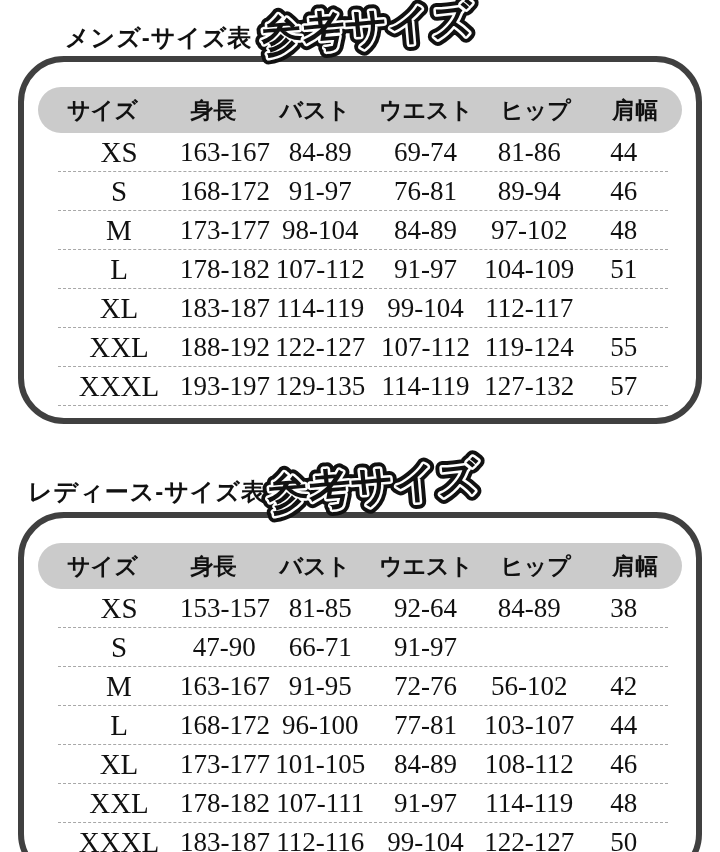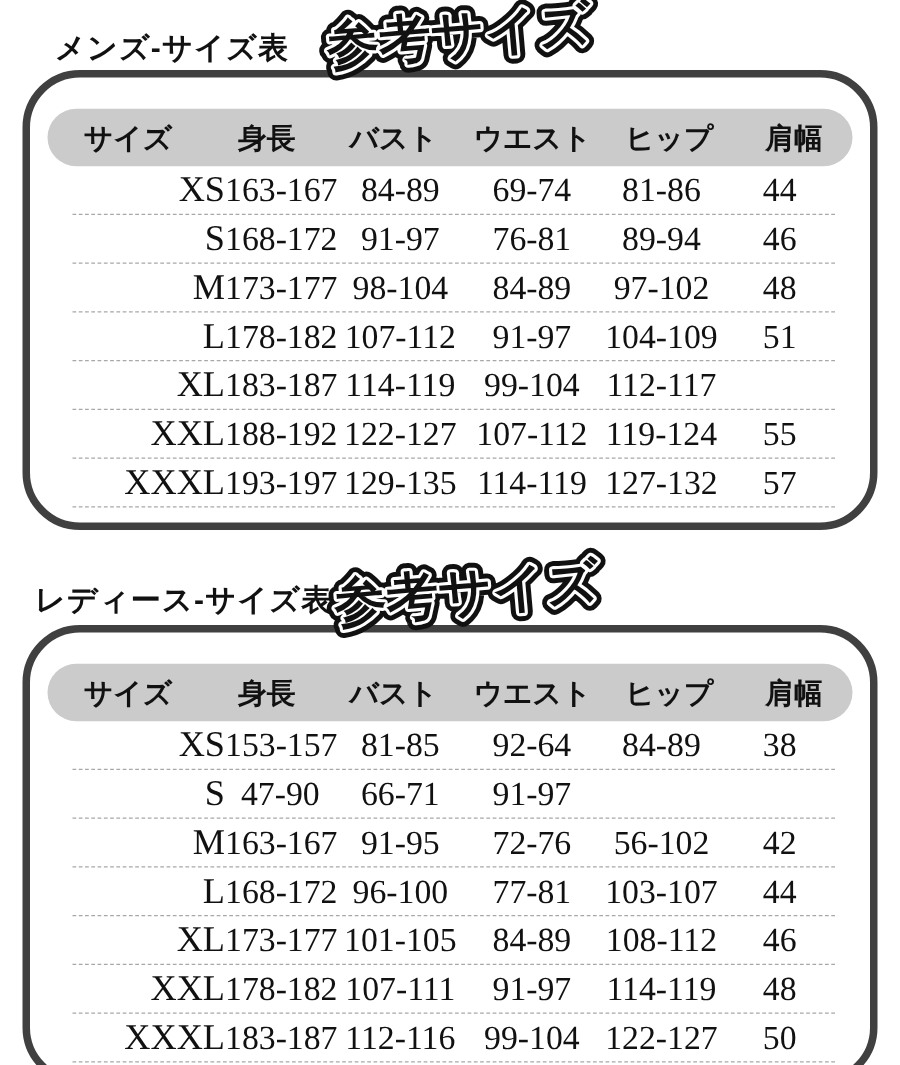--- a/index.html
+++ b/index.html
@@ -3,25 +3,25 @@
 <meta charset="utf-8">
 <style>
   html,body{margin:0;padding:0;}
   body{
     width:720px;height:852px;background:#ffffff;color:#111111;
     font-family:"Liberation Sans","DejaVu Sans",sans-serif;
     overflow:hidden;position:relative;
   }
   .section-head{position:relative;}
   #head1{height:56px;}
-  #head2{height:76px;padding-left:16px;}
+  #head2{height:88px;padding-left:16px;}
   .side-label{
     position:absolute;font-weight:bold;font-size:24px;letter-spacing:1px;white-space:nowrap;
   }
-  #head1 .side-label{left:44px;bottom:2px;}
+  #head1 .side-label{left:65px;bottom:2px;}
   #head2 .side-label{left:28px;bottom:4px;}
   .badge{position:absolute;transform:rotate(-5deg);}
   #head1 .badge{left:252px;top:-6px;}
   #head2 .badge{left:258px;bottom:-4px;}
   .badge svg{overflow:visible;display:block;}
   .badge text{
     font-family:"Liberation Sans","DejaVu Sans",sans-serif;
     font-weight:900;font-size:42px;text-anchor:middle;
     paint-order:stroke fill;stroke-linejoin:round;
   }
@@ -37,21 +37,21 @@
     background:#cbcbcb;border-radius:24px;height:46px;
     font-weight:bold;font-size:23px;white-space:nowrap;
   }
   .rows{margin:0 14px 0 20px;}
   .row{
     display:grid;align-items:center;text-align:center;height:38px;
     border-bottom:1px dashed #a8a8a8;
     font-family:"Liberation Serif","DejaVu Serif",serif;
     font-size:27px;white-space:nowrap;
   }
-  .row .size{font-size:29px;text-align:right;}
+  .row .size{font-size:29px;}
 </style>
 </head>
 <body>
 
 <div class="section-head" id="head1">
   <span class="side-label">メンズ-サイズ表</span>
   <span class="badge">
     <svg width="230" height="64" viewBox="0 0 230 64">
       <text class="outer" x="115" y="48">参考サイズ</text>
       <text class="inner" x="115" y="48">参考サイズ</text>

